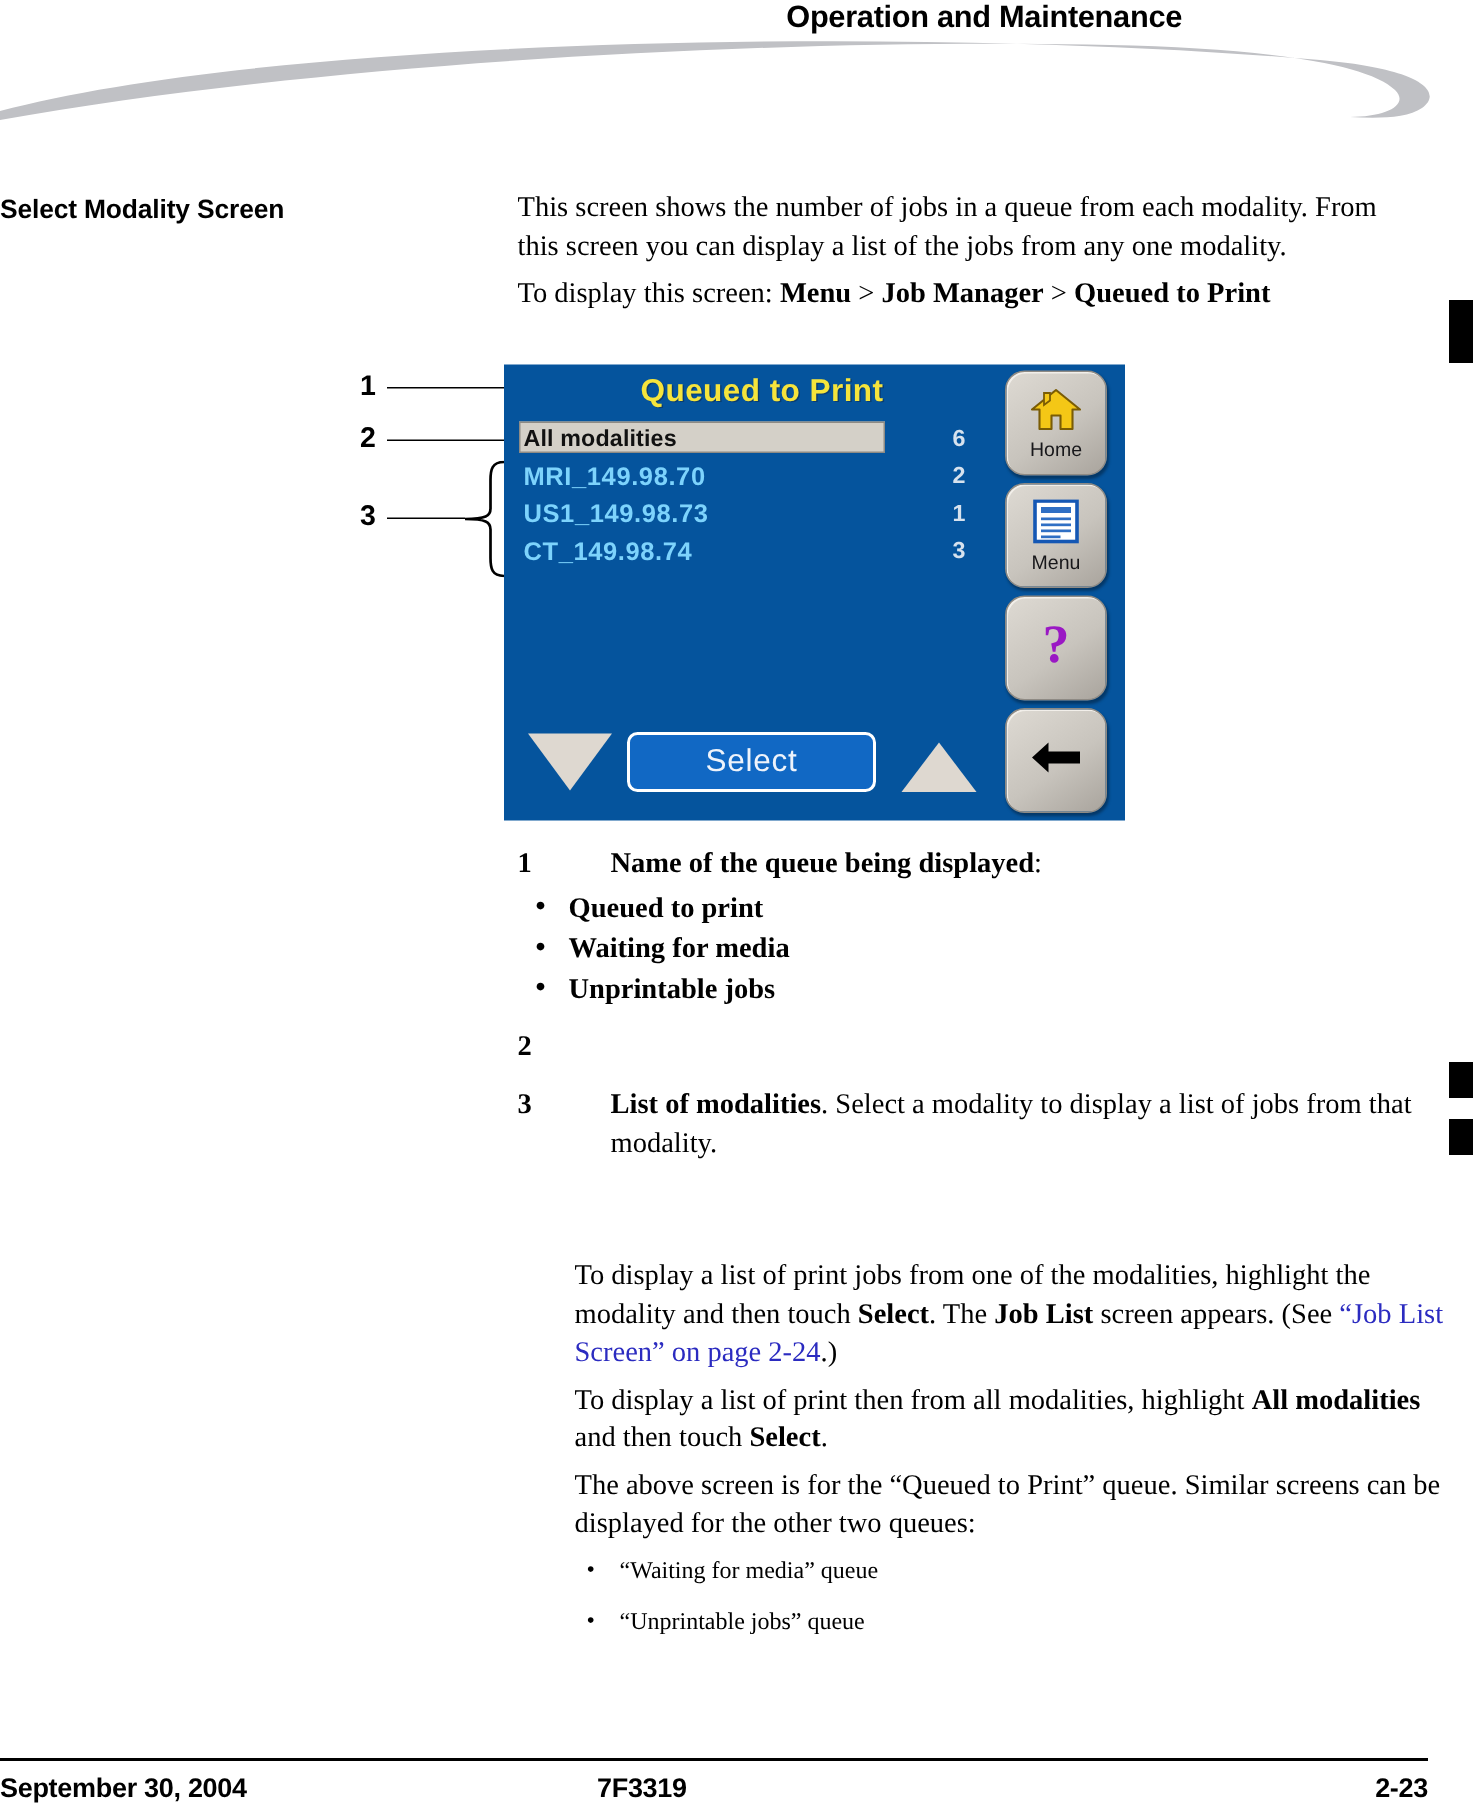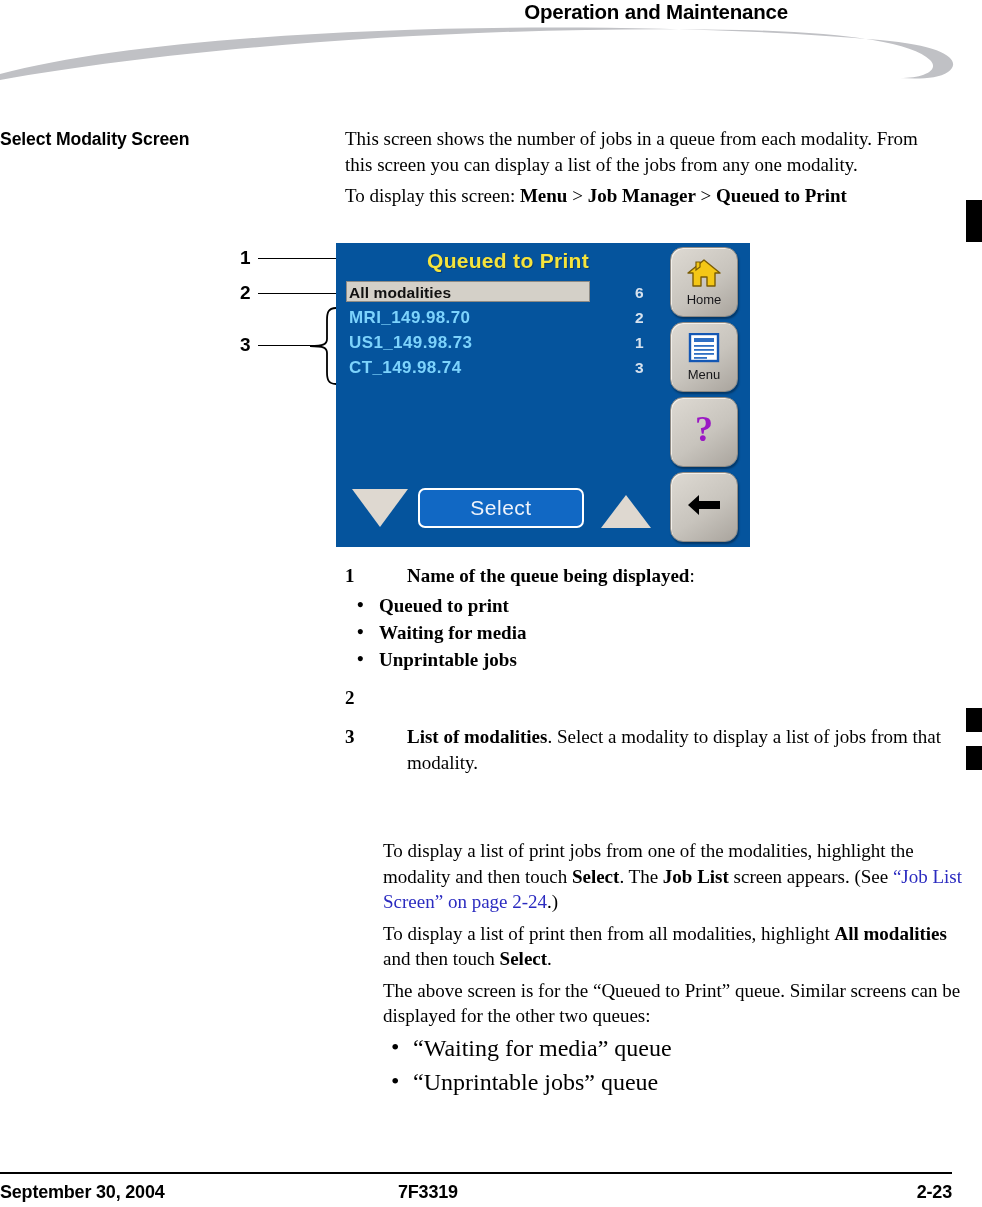--- a/index.html
+++ b/index.html
@@ -296,21 +296,21 @@
     width: 592px;
     margin-left: 38px;
   }
   .bullets {
     margin: 6px 0 0 0;
     padding: 0;
     list-style: none;
   }
   .bullets li {
     font-family: "Liberation Serif", serif;
-    font-size: 24px;
+    font-size: 16px;
     line-height: 26px;
     padding-left: 30px;
     position: relative;
     margin-bottom: 8px;
   }
   .bullets li:before {
     content: "\2022";
     position: absolute;
     left: 8px;
     top: -1px;

